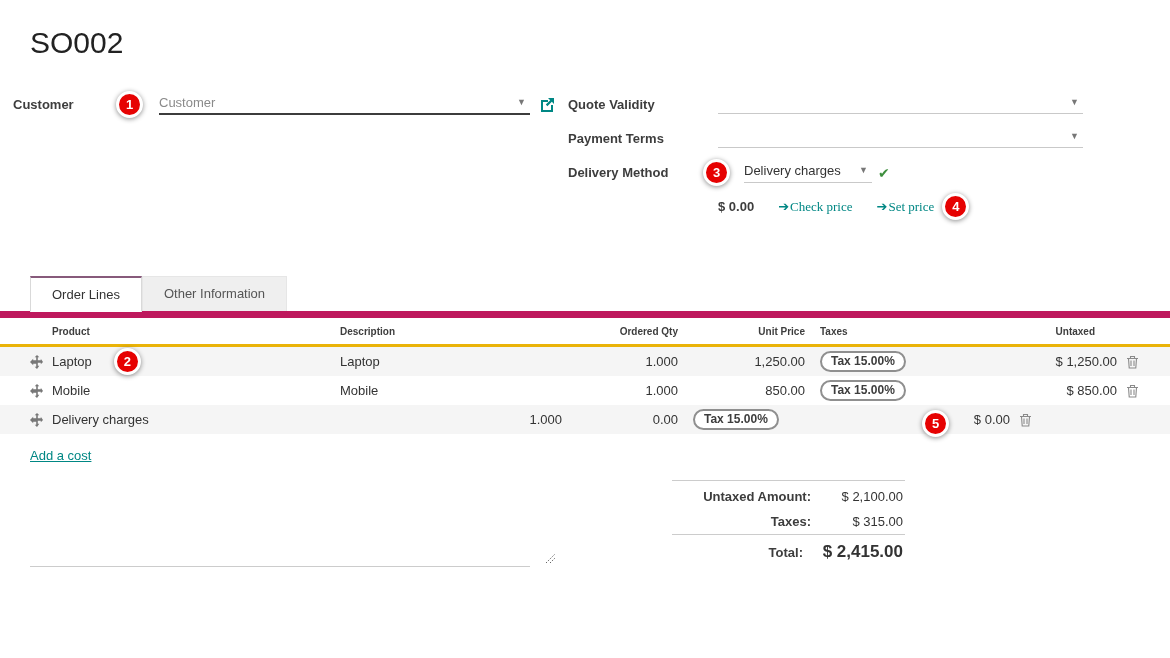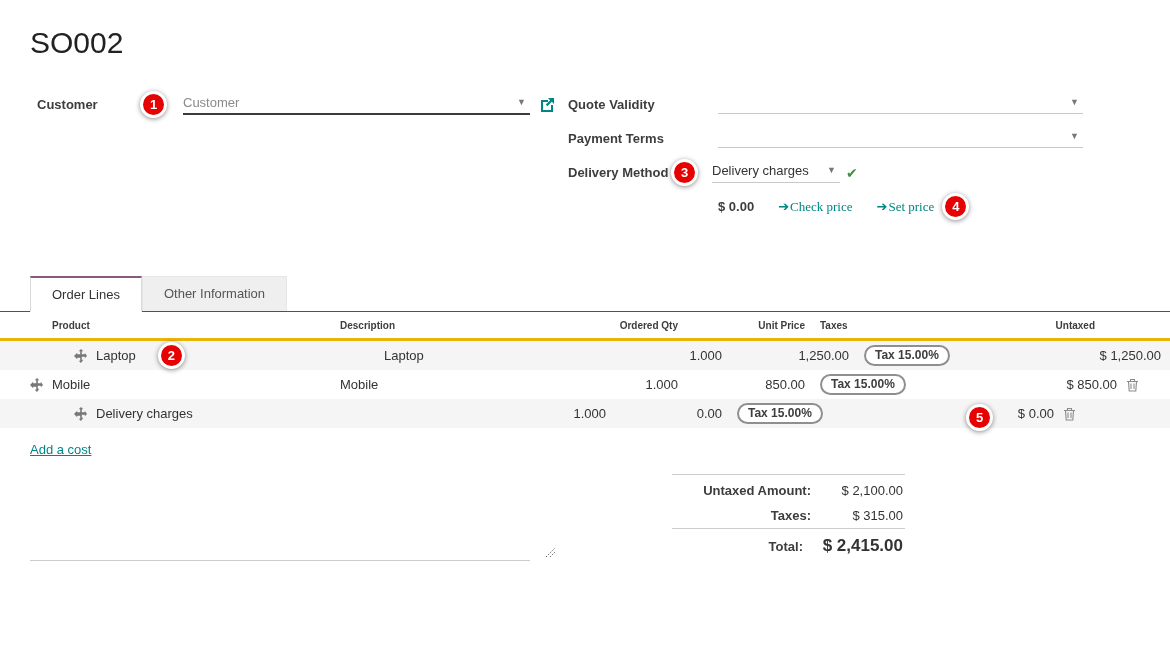--- a/index.html
+++ b/index.html
@@ -10,21 +10,21 @@
   .badge { display:inline-flex; align-items:center; justify-content:center;
     width:27px; height:27px; border-radius:50%; background:#e60202; color:#fff;
     font-weight:bold; font-size:13px; border:3px solid #fff;
     box-shadow:0 1px 5px rgba(0,0,0,.45); flex:none; z-index:5; position:relative; }
 
   
   .page-title { margin:26px 0 0 30px; font-size:30px; font-weight:500; color:#222; }
 
   
   .form-area { display:flex; margin-top:31px; }
-  .form-left { width:555px; padding-left:37px; }
+  .form-left { width:555px; padding-left:13px; }
   .form-right { width:515px; margin-left:13px; }
 
   .fld-row { display:flex; align-items:center; min-height:27px; }
   .fld-label { font-weight:bold; color:#3d3d3d; }
   .form-left .fld-label { width:103px; }
   .customer-field { flex:1; display:flex; align-items:center; margin-left:16px;
     border-bottom:2px solid #3c3c3c; padding-bottom:3px; }
   .placeholder { color:#8a8a8a; }
   .caret { color:#777; font-size:9px; margin-left:auto; padding:0 4px; }
   .ext-link { margin-left:10px; line-height:0; }
@@ -42,37 +42,37 @@
     color:#008784; text-decoration:none; margin-left:24px; display:inline-flex; align-items:center; }
   .price-link .arrow { color:#008784; font-family:"DejaVu Sans",sans-serif; font-size:13px; margin-right:1px; }
   .price-row .badge { margin-left:8px; }
 
   .info-box { margin:12px 0 0 150px; width:358px; background:#d7e9f3;
     border-left:4px solid #2d7091; color:#31708f; padding:13px 16px 13px 14px;
     line-height:1.45; }
 
   
   .tabbar { display:flex; align-items:flex-end; margin-top:56px; padding-left:30px;
-    border-bottom:1px solid #be185d; }
+    border-bottom:7px solid #be185d; }
   .tab { padding:0 21px; height:36px; line-height:34px; font-size:13px; cursor:default; }
   .tab.active { background:#fff; color:#333; border:1px solid #d9d9d9;
     border-top:2px solid #875A7B; border-bottom:1px solid #fff; margin-bottom:-1px; }
   .tab.inactive { background:#efefef; color:#555; border:1px solid #e6e6e6; border-bottom:none; height:35px; }
 
   
   .grid-row { display:grid;
     grid-template-columns:52px 288px 222px 116px 127px 205px 107px 53px;
     align-items:center; }
   .thead { height:29px; font-weight:bold; color:#3d3d3d; font-size:10px;
     border-bottom:3px solid #eab308; }
   .col-right { text-align:right; }
   .col-taxes { padding-left:15px; }
   .thead .col-sub { padding-right:22px; }
   .line-row { height:29px; position:relative; }
-  .line-row.odd { background:#f5f5f5;padding-left:44px; }
+  .line-row.odd { background:#f5f5f5; }
   .cell-handle { padding-left:30px; line-height:0; }
   .cell-product { display:flex; align-items:center; overflow:visible; }
   .cell-product .badge { margin-left:22px; top:0; }
   .tax-pill { display:inline-block; border:2px solid #8f8f8f; border-radius:11px;
     background:#fff; padding:0 9px; font-size:12px; font-weight:bold; color:#3d3d3d;
     line-height:17px; }
   .cell-sub { position:relative; }
   .cell-sub .badge { position:absolute; right:61px; top:-2px; }
   .cell-trash { padding-left:9px; line-height:0; }
 
@@ -127,21 +127,21 @@
         <span class="caret">▼</span>
       </div>
     </div>
     <div class="fld-row">
       <span class="fld-label">Payment Terms</span>
       <div class="fld-input">
         <span class="caret">▼</span>
       </div>
     </div>
     <div class="fld-row">
-      <span class="fld-label" style="width:103px">Delivery Method</span>
+      <span class="fld-label" style="width:135px">Delivery Method</span>
       <span class="badge" style="margin-right:14px">3</span>
       <div class="fld-input short">
         <span>Delivery charges</span>
         <span class="caret">▼</span>
       </div>
       <span class="check">✔</span>
     </div>
 
     <div class="price-row">
       <span class="price-amount">$ 0.00</span>

